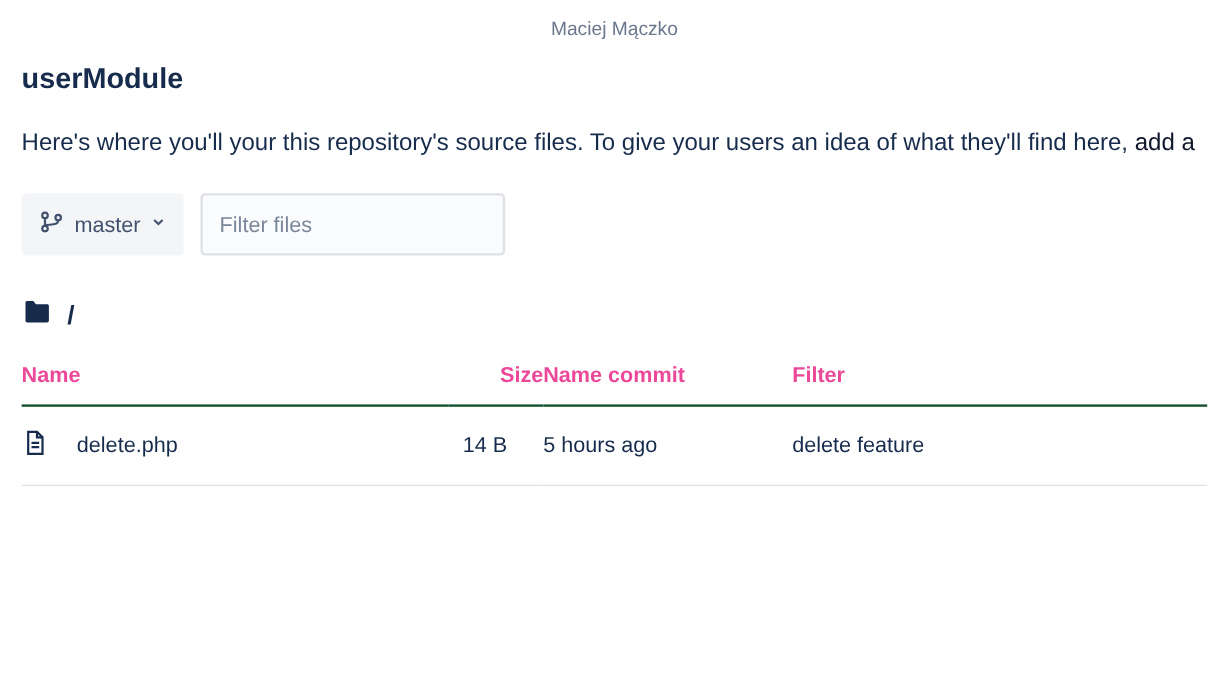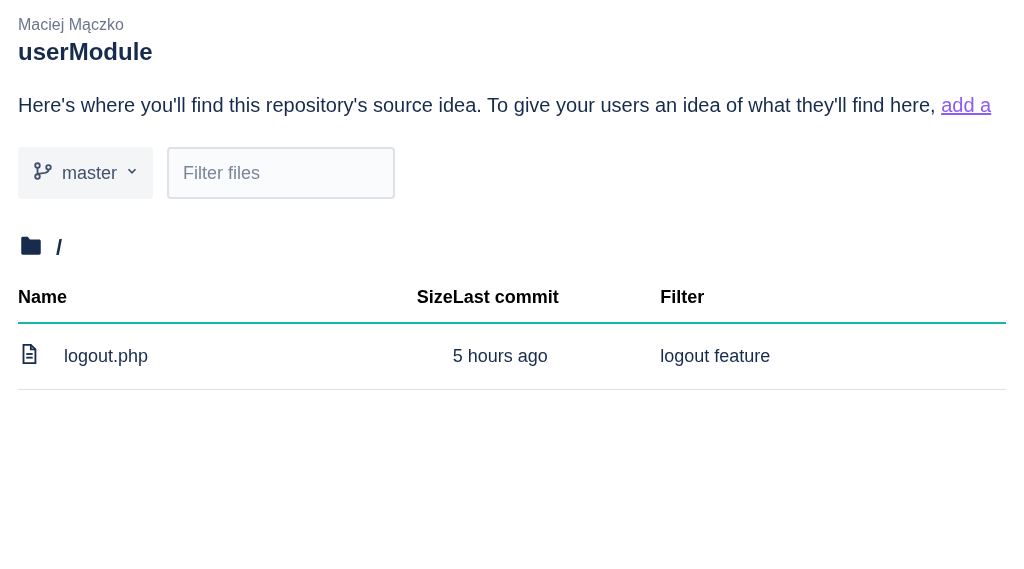--- a/index.html
+++ b/index.html
@@ -10,39 +10,39 @@
     body {
       font-family: -apple-system, BlinkMacSystemFont, "Segoe UI", Helvetica, Arial, sans-serif;
       background: #fff;
       color: #172b4d;
       padding: 16px 18px;
     }
     .owner {
       font-size: 16px;
       color: #6b778c;
       font-weight: 500;
-      margin-bottom: 4px;
+      margin-bottom: 18px;
+      text-align: center;
     }
     .repo-title {
       font-size: 24px;
       font-weight: 600;
       color: #172b4d;
       margin-bottom: 28px;
     }
     .description {
       font-size: 20px;
       color: #172b4d;
       margin-bottom: 30px;
       white-space: nowrap;
       overflow: hidden;
     }
     .description .link {
-      color: #8b5cf6;
+      color: #0f172a;
       cursor: pointer;
-      text-decoration: underline;
     }
     .controls {
       display: flex;
       gap: 14px;
       margin-bottom: 34px;
     }
     .branch-selector {
       display: flex;
       align-items: center;
       background: #f4f5f7;
@@ -57,21 +57,21 @@
       color: #42526e;
       font-weight: 500;
     }
     .filter-input {
       border: 2px solid #dfe1e6;
       border-radius: 4px;
       height: 52px;
       padding: 0 14px;
       font-size: 18px;
       color: #0c4a6e;
-      width: 228px;
+      width: 254px;
       outline: none;
       background: #fafbfc;
     }
     .filter-input::placeholder {
       color: #7a869a;
     }
     .breadcrumb {
       display: flex;
       align-items: center;
       gap: 12px;
@@ -83,23 +83,23 @@
       font-weight: 700;
     }
     table {
       width: 100%;
       border-collapse: collapse;
     }
     thead th {
       text-align: left;
       font-size: 18px;
       font-weight: 700;
-      color: #000000;
+      color: #ec4899;
       padding: 12px 0 14px 0;
-      border-bottom: 2px solid #14b8a6;
+      border-bottom: 2px solid #14532d;
     }
     tbody td {
       padding: 18px 0;
       border-bottom: 1px solid #dfe1e6;
       font-size: 18px;
       color: #172b4d;
       vertical-align: middle;
     }
     .col-name { width: 36%; }
     .col-size { width: 8%; }
@@ -120,21 +120,21 @@
       flex-shrink: 0;
     }
   </style>
 </head>
 <body>
 
 <div class="owner">Maciej Mączko</div>
 <h1 class="repo-title">userModule</h1>
 
 <div class="description">
-  <span>Here's where you'll find this repository's source idea. To give your users an idea of what they'll find here, </span><span class="link">add a</span>
+  <span>Here's where you'll your this repository's source files. To give your users an idea of what they'll find here, </span><span class="link">add a</span>
 </div>
 
 <div class="controls">
   <div class="branch-selector">
     <span class="icon-svg">
       <svg width="22" height="22" viewBox="0 0 24 24" fill="none" stroke="#42526e" stroke-width="2">
         <circle cx="6" cy="6" r="2.5"></circle>
         <circle cx="6" cy="18" r="2.5"></circle>
         <circle cx="18" cy="8" r="2.5"></circle>
         <path d="M6 8.5 V15.5"></path>
@@ -158,35 +158,35 @@
     </svg>
   </span>
   <span class="breadcrumb-path">/</span>
 </div>
 
 <table>
   <thead>
     <tr>
       <th class="col-name">Name</th>
       <th class="col-size">Size</th>
-      <th class="col-commit">Last commit</th>
+      <th class="col-commit">Name commit</th>
       <th class="col-message">Filter</th>
     </tr>
   </thead>
   <tbody id="file-rows">
-      <tr>
+  <tr>
         <td>
           <div class="file-cell">
     <span class="icon-svg"><svg width="22" height="24" viewBox="0 0 24 24" fill="none" stroke="#172b4d" stroke-width="2">
   <path d="M6 2 L14 2 L19 7 L19 22 L6 22 Z"></path>
   <path d="M14 2 L14 7 L19 7"></path>
   <line x1="9" y1="12" x2="16" y2="12"></line>
   <line x1="9" y1="16" x2="16" y2="16"></line>
 </svg></span>
-    <span class="file-link">logout.php</span>
+    <span class="file-link">delete.php</span>
   </div>
         </td>
-        <td class="size-cell"></td>
+        <td class="size-cell">14 B</td>
         <td>5 hours ago</td>
-        <td>logout feature</td>
+        <td>delete feature</td>
       </tr>
     </tbody>
 </table>
 
 </body></html>

